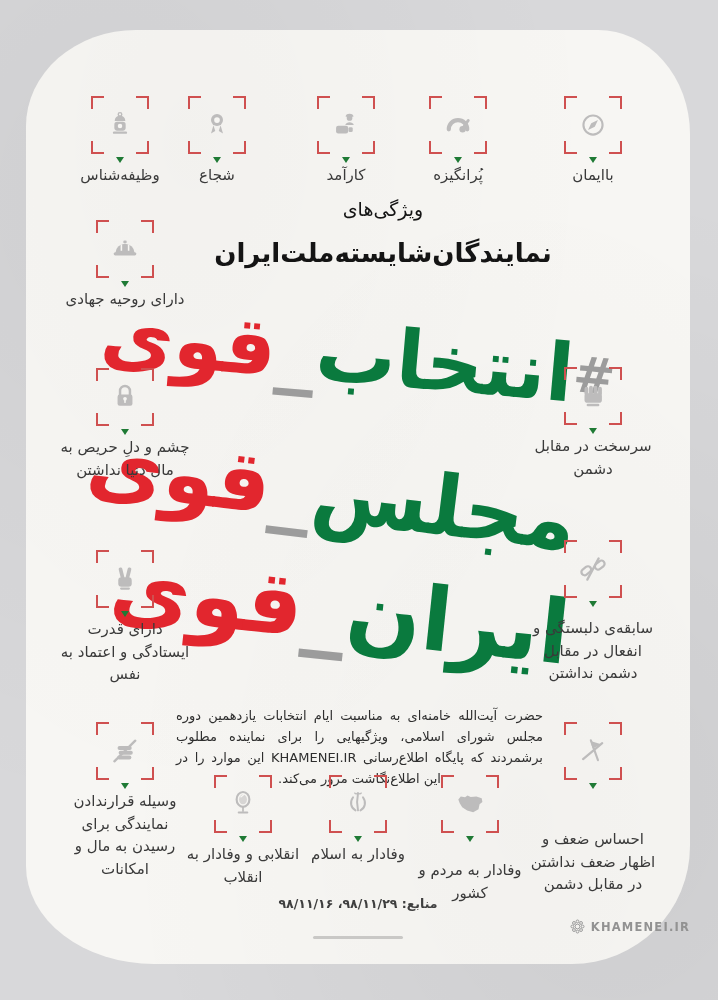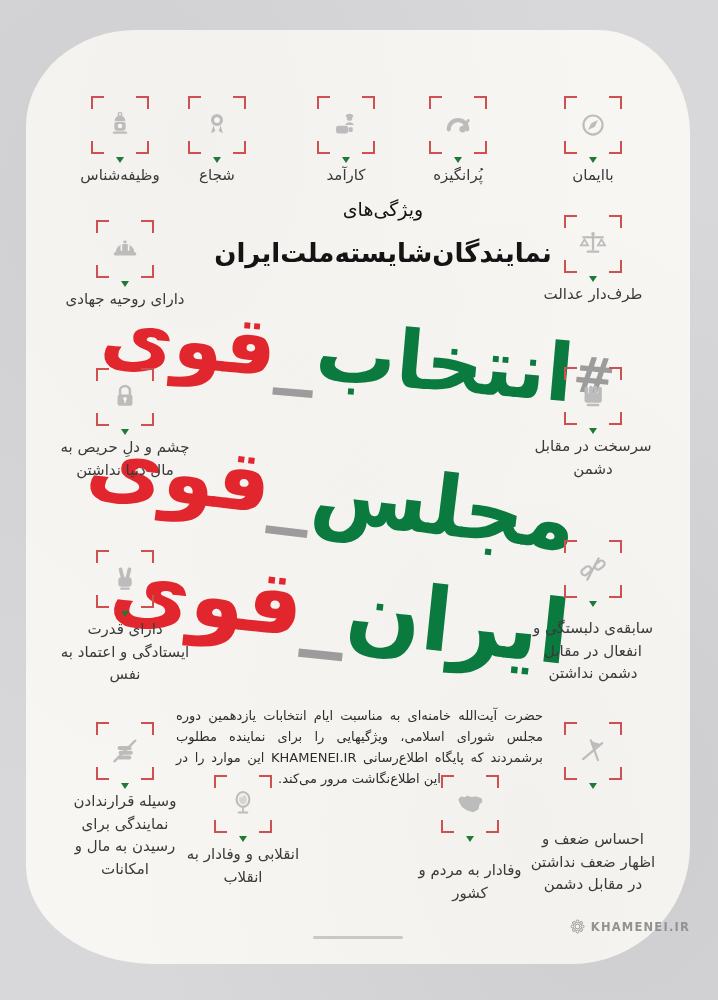--- a/index.html
+++ b/index.html
@@ -152,38 +152,20 @@
     <div class="title-small">ویژگی‌های</div>
     <div class="title-main">نمایندگان‌شایسته‌ملت‌ایران</div>
   </div>
 
   <div class="abs slogan sl1"><span class="gray hashsym">#</span><span class="green">انتخاب</span><span class="gray">_</span><span class="red">قوی</span></div>
 
   <div class="abs slogan sl2"><span class="green">مجلس</span><span class="gray">_</span><span class="red">قوی</span></div>
 
   <div class="abs slogan sl3"><span class="green">ایران</span><span class="gray">_</span><span class="red">قوی</span></div>
 
-  <div class="trait" style="left:502px; top:185px;">
-    <div class="frame">
-      <span class="c ctl"></span>
-        <span class="c ctr"></span>
-        <span class="c cbl"></span>
-        <span class="c cbr"></span>
-      <svg class="ic" width="34" height="34" viewBox="0 0 48 48">
-        <circle cx="24" cy="9.5" r="2.5" stroke="none"></circle>
-        <rect x="22.4" y="9" width="3.2" height="24" stroke="none"></rect>
-        <rect x="9" y="13" width="30" height="3" stroke="none"></rect>
-        <path d="M12 17.5 L7 26 L17 26 Z" fill="none" stroke-width="2.5"></path>
-        <path d="M36 17.5 L31 26 L41 26 Z" fill="none" stroke-width="2.5"></path>
-        <rect x="15" y="33" width="18" height="3.5" rx="1.7" stroke="none"></rect>
-      </svg>
-      <span class="tri"></span>
-    </div>
-    <div class="tlabel">طرف‌دار عدالت</div>
-  </div>
 
   <div class="trait" style="left:502px; top:337px;">
     <div class="frame">
       <span class="c ctl"></span>
         <span class="c ctr"></span>
         <span class="c cbl"></span>
         <span class="c cbr"></span>
       <svg class="ic" width="34" height="34" viewBox="0 0 48 48">
         <rect x="12" y="11" width="5.4" height="12" rx="2.7" stroke="none"></rect>
         <rect x="18.4" y="9.5" width="5.4" height="13.5" rx="2.7" stroke="none"></rect>
@@ -307,39 +289,56 @@
         <span class="c cbl"></span>
         <span class="c cbr"></span>
       <svg class="ic" width="34" height="34" viewBox="0 0 48 48">
         <path d="M7.5 17.5 L11 13.5 L17 14.5 L20.5 12 L25 14 L33 13.5 L40.5 16 L41.5 21 L37.5 24.5 L36 31.5 L28.5 35.5 L20 33 L13 28.5 L9.5 23 Z" stroke="none"></path>
       </svg>
       <span class="tri"></span>
     </div>
     <div class="tlabel">وفادار به مردم و کشور</div>
   </div>
 
+  <div class="trait" style="left:267px; top:745px;">
+    <div class="frame">
+      <span class="c ctl"></span>
+        <span class="c ctr"></span>
+        <span class="c cbl"></span>
+        <span class="c cbr"></span>
+      <svg class="ic" width="34" height="34" viewBox="0 0 48 48">
+        <path d="M24 9 c-1.5 7 -1.5 17 0 24" fill="none" stroke-width="2.8" stroke-linecap="round"></path>
+        <path d="M17 14.5 c-5 7 -3 15 3.5 18.5" fill="none" stroke-width="2.8" stroke-linecap="round"></path>
+        <path d="M31 14.5 c5 7 3 15 -3.5 18.5" fill="none" stroke-width="2.8" stroke-linecap="round"></path>
+        <path d="M19 8 q2.4 3.5 4.8 0 M24.2 8 q2.4 3.5 4.8 0" fill="none" stroke-width="1.8"></path>
+      </svg>
+      <span class="tri"></span>
+    </div>
+    <div class="tlabel">وفادار به اسلام</div>
+  </div>
 
   <div class="trait" style="left:152px; top:745px;">
     <div class="frame">
       <span class="c ctl"></span>
         <span class="c ctr"></span>
         <span class="c cbl"></span>
         <span class="c cbr"></span>
       <svg class="ic" width="34" height="34" viewBox="0 0 48 48">
         <ellipse cx="24" cy="17.5" rx="9" ry="10.5" fill="none" stroke-width="3"></ellipse>
         <ellipse cx="24" cy="17.5" rx="5.5" ry="7" opacity="0.55" stroke="none"></ellipse>
         <line x1="20.5" y1="14.5" x2="26" y2="9.8" stroke="#f7f6f3" stroke-width="1.8"></line>
         <rect x="22.8" y="28" width="2.4" height="7" stroke="none"></rect>
         <rect x="16.5" y="34.5" width="15" height="3" rx="1.5" stroke="none"></rect>
       </svg>
       <span class="tri"></span>
     </div>
     <div class="tlabel">انقلابی و وفادار به انقلاب</div>
   </div>
 
+  <div class="abs sources">منابع: ۹۸/۱۱/۲۹، ۹۸/۱۱/۱۶</div>
   <div class="abs logo-row">
     <svg width="17" height="17" viewBox="0 0 24 24">
       <g fill="none" stroke="#9a9a9a" stroke-width="1.4">
         <circle cx="12" cy="12" r="3.4"></circle>
         <circle cx="12" cy="4.8" r="2"></circle>
           <circle cx="12" cy="19.2" r="2"></circle>
         <circle cx="4.8" cy="12" r="2"></circle>
           <circle cx="19.2" cy="12" r="2"></circle>
         <circle cx="7" cy="7" r="2"></circle>
           <circle cx="17" cy="7" r="2"></circle>

